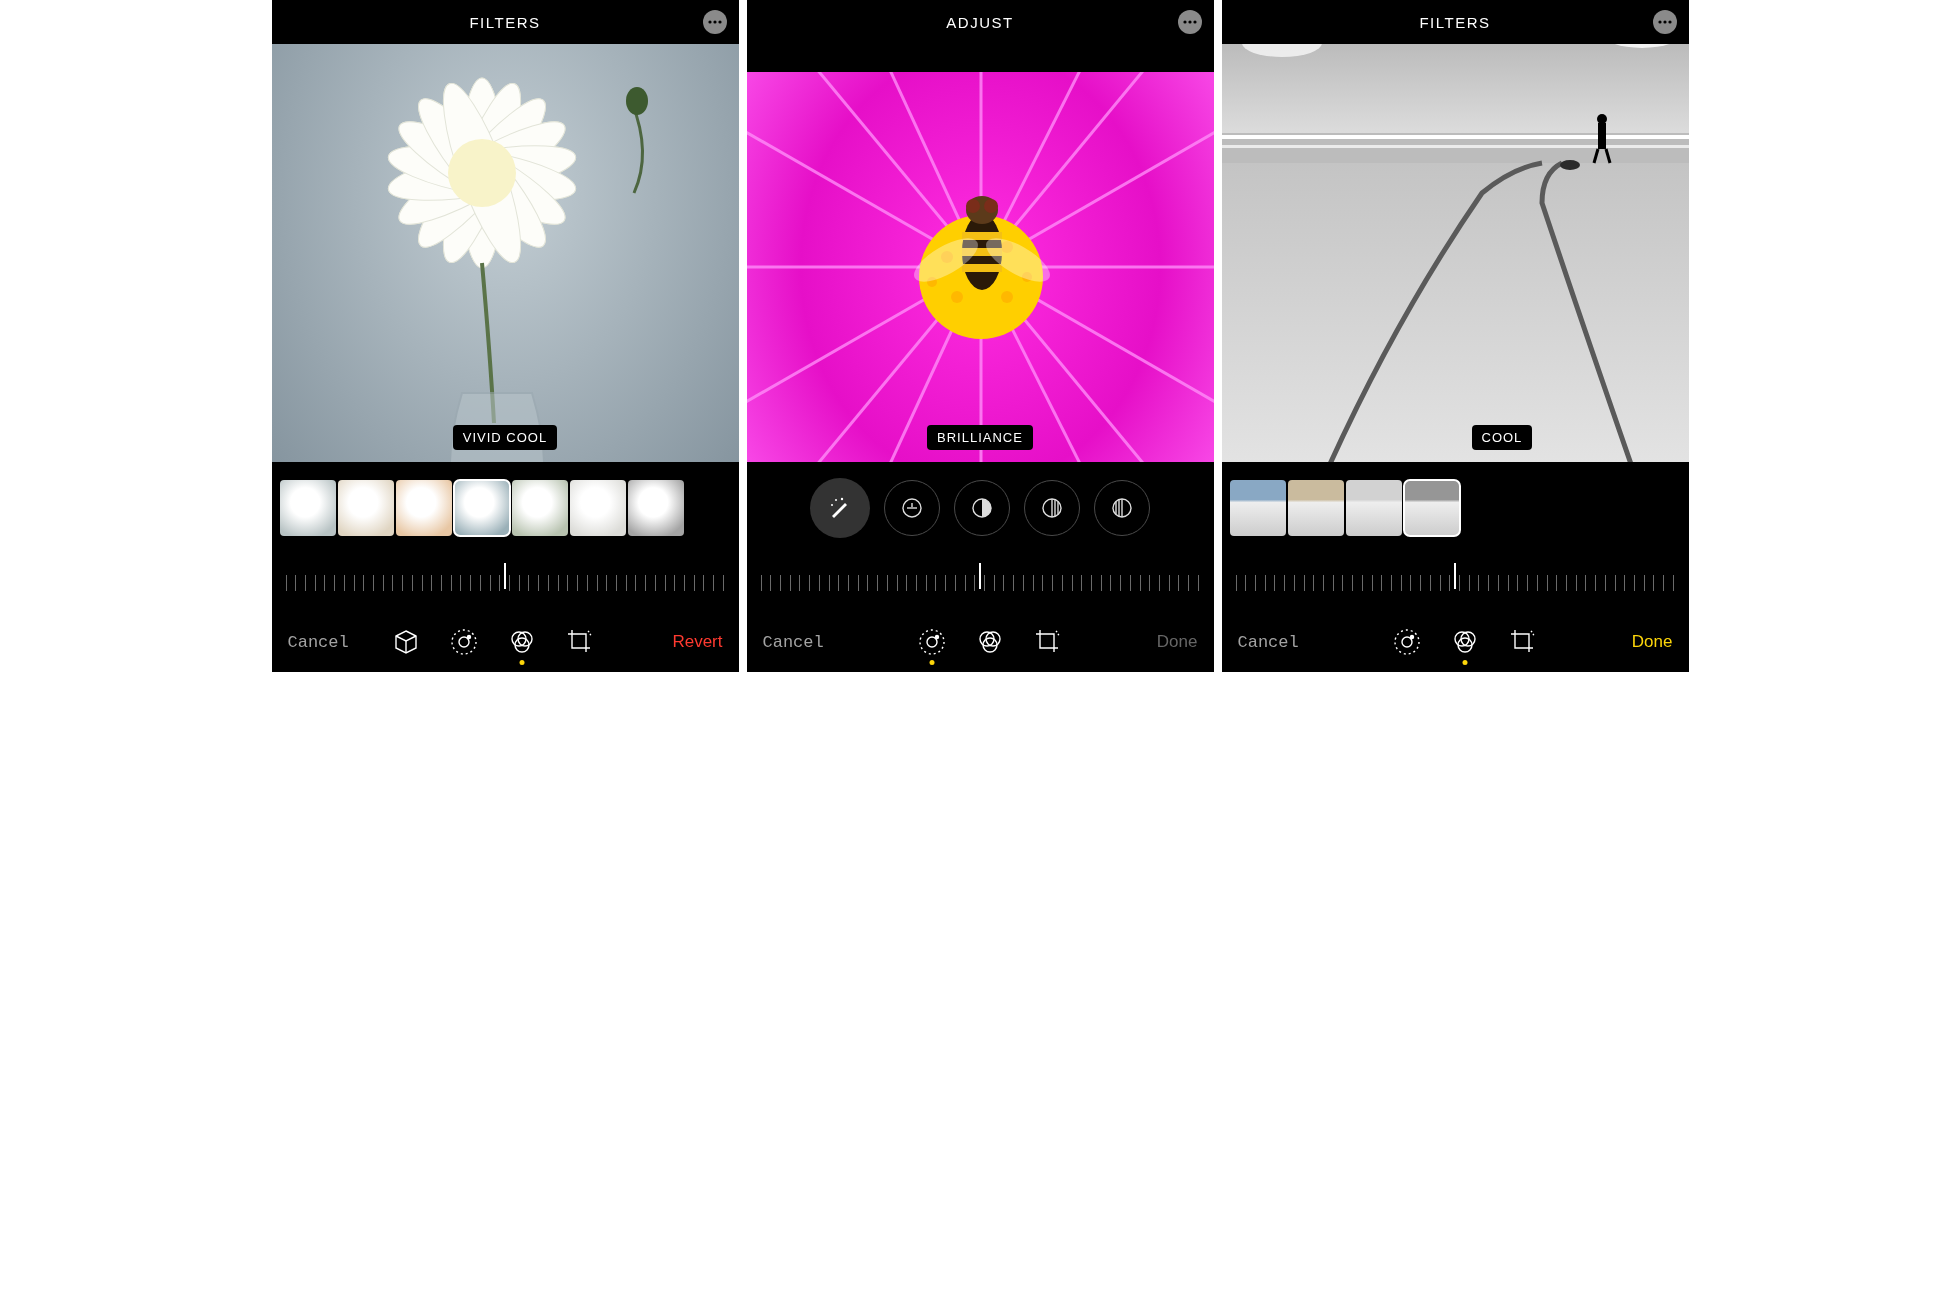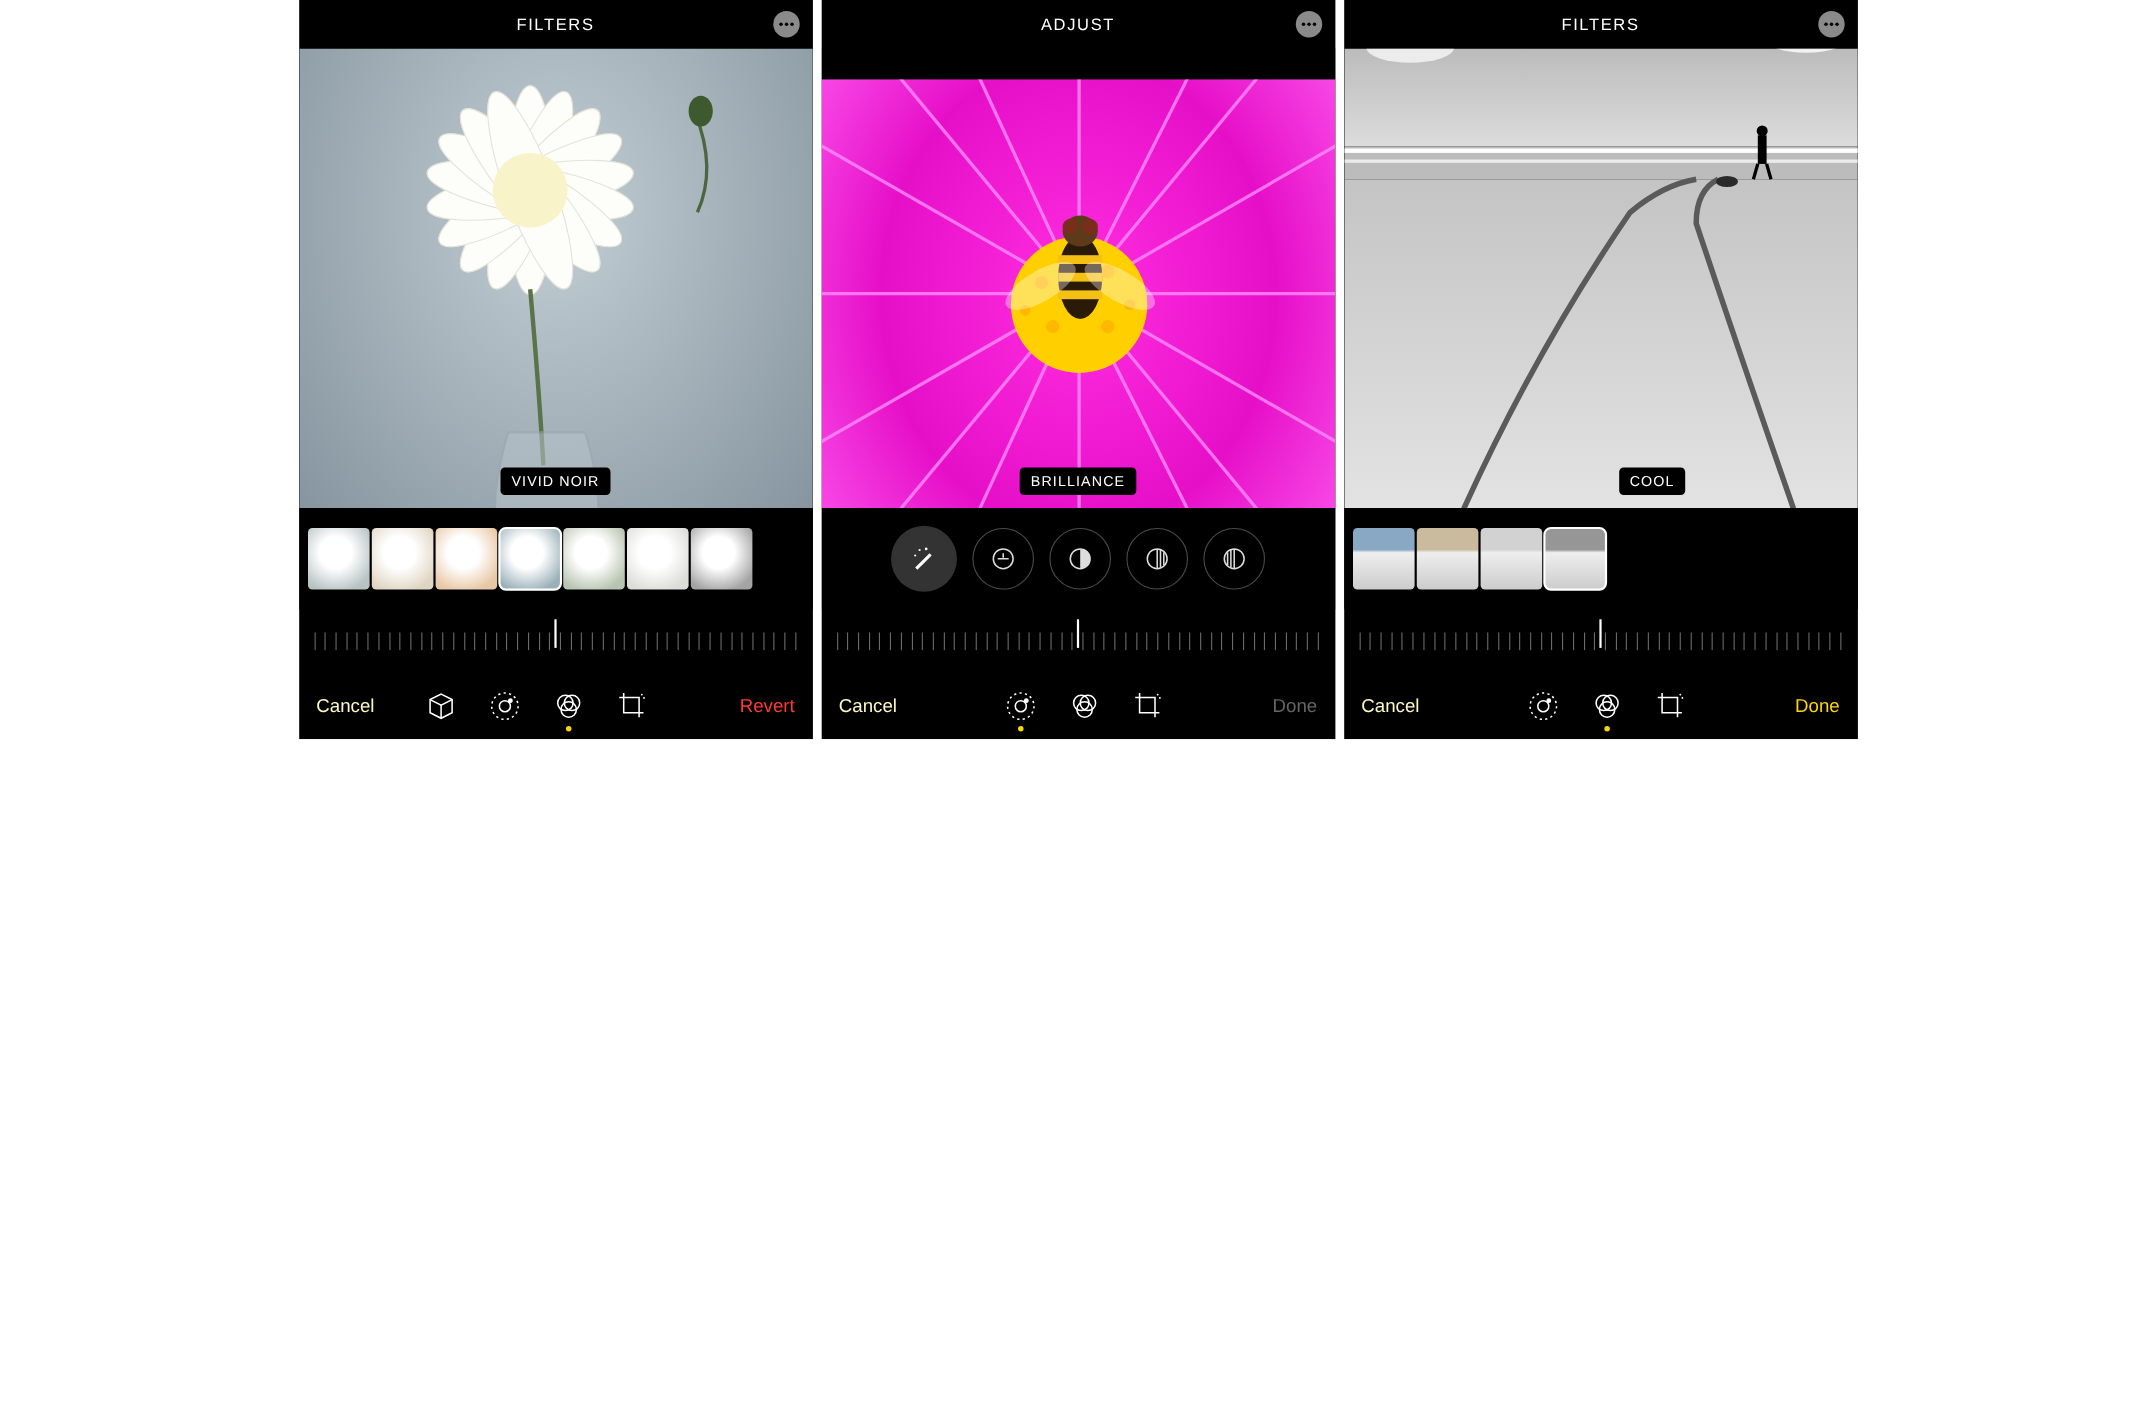--- a/index.html
+++ b/index.html
@@ -131,21 +131,21 @@
 }
 .bottom {
   height: 60px;
   flex-shrink: 0;
   display: flex;
   align-items: center;
   justify-content: space-between;
   padding: 0 16px;
 }
 .bottom .txt-btn { font-size: 17px; font-weight: 400; }
-.cancel { color: #fef9c3; }
+.cancel { color: #a3a3a3; font-family: Liberation Mono, monospace; }
 .revert { color: #ff3a30; font-weight: 500; margin-left: 36px; }
 .done-yellow { color: #fdd60a; font-weight: 600; }
 .done-gray { color: #666; }
 .tool-icons { display: flex; gap: 28px; align-items: center; }
 .tool-ic { width: 30px; height: 30px; display: flex; align-items: center; justify-content: center; position: relative; }
 .dot-under {
   position: absolute;
   bottom: -8px;
   left: 50%;
   transform: translateX(-50%);
@@ -201,21 +201,21 @@
         </g>
         <circle r="34" fill="#f8f3c9"></circle>
       </g>
 
       <path d="M 210 310 Q 218 400 222 470" stroke="#5a7348" stroke-width="4" fill="none"></path>
       <path d="M 360 150 Q 380 200 362 240" stroke="#4d6640" stroke-width="3" fill="none"></path>
       <ellipse cx="365" cy="148" rx="11" ry="14" fill="#3d5a2f"></ellipse>
 
       <path d="M 190 440 Q 160 540 205 585 L 245 585 Q 290 540 260 440 Z" fill="#b8c4ca" opacity="0.55" stroke="#9aa8b0" stroke-width="2"></path>
     </svg>
-    <div class="badge">VIVID NOIR</div>
+    <div class="badge">VIVID COOL</div>
   </div>
   <div class="mid-strip">
     <div class="thumb-row" id="thumbs1">
         <div class="thumb" style="background: radial-gradient(circle at 45% 40%, rgb(255, 255, 255) 0px, rgb(255, 255, 255) 32%, rgb(184, 195, 196) 80%);"></div>
         <div class="thumb" style="background: radial-gradient(circle at 45% 40%, rgb(255, 255, 255) 0px, rgb(255, 255, 255) 32%, rgb(224, 213, 194) 80%);"></div>
         <div class="thumb" style="background: radial-gradient(circle at 45% 40%, rgb(255, 255, 255) 0px, rgb(255, 255, 255) 32%, rgb(232, 199, 164) 80%);"></div>
         <div class="thumb selected" style="background: radial-gradient(circle at 45% 40%, rgb(255, 255, 255) 0px, rgb(255, 255, 255) 32%, rgb(154, 176, 184) 80%);"></div>
         <div class="thumb" style="background: radial-gradient(circle at 45% 40%, rgb(255, 255, 255) 0px, rgb(255, 255, 255) 32%, rgb(184, 195, 176) 80%);"></div>
         <div class="thumb" style="background: radial-gradient(circle at 45% 40%, rgb(255, 255, 255) 0px, rgb(255, 255, 255) 32%, rgb(220, 220, 216) 80%);"></div>
         <div class="thumb" style="background: radial-gradient(circle at 45% 40%, rgb(255, 255, 255) 0px, rgb(255, 255, 255) 32%, rgb(164, 164, 164) 80%);"></div>

